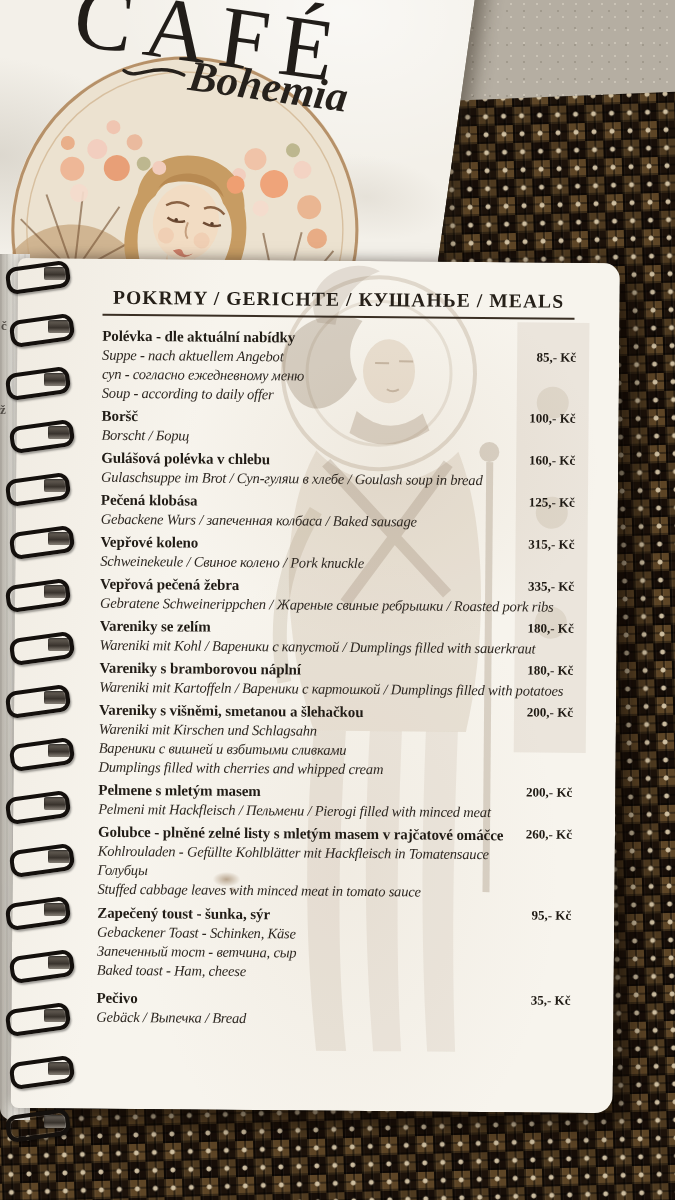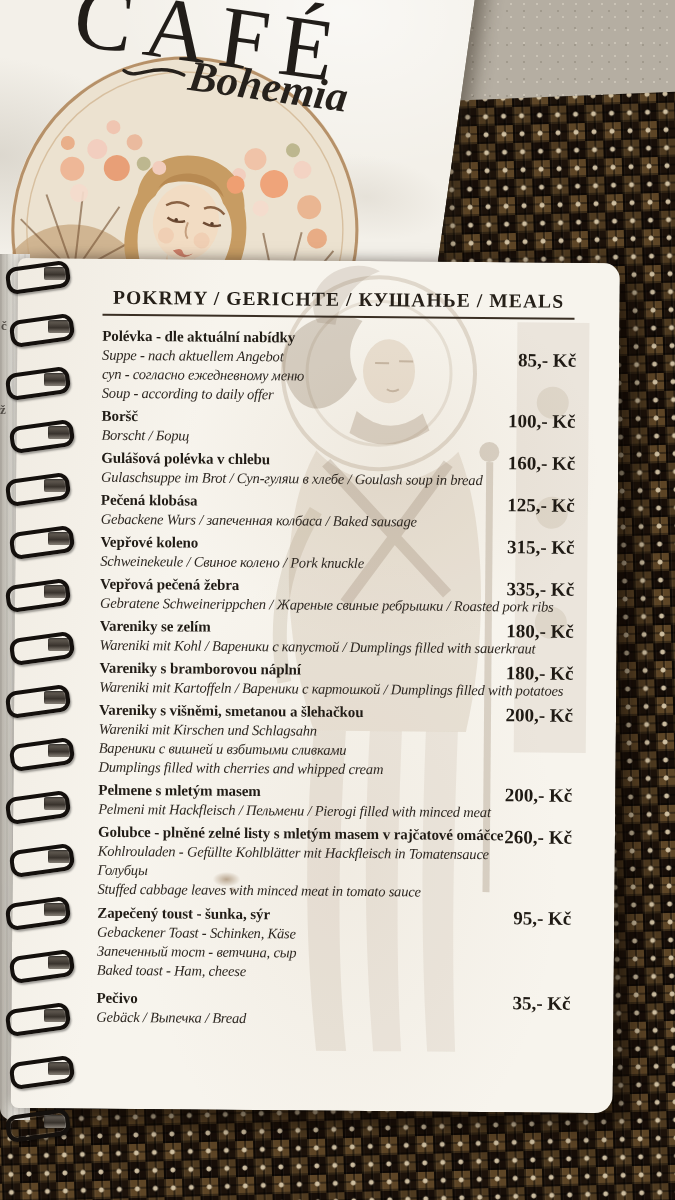--- a/index.html
+++ b/index.html
@@ -100,21 +100,21 @@
   .item-name{
     font-weight:700;font-size:15px;line-height:19px;letter-spacing:-.1px;
     color:#211c16;white-space:nowrap;
   }
   .tr-line{
     font-style:italic;font-size:14.5px;line-height:19px;letter-spacing:-.2px;
     color:#2e2822;white-space:nowrap;
   }
   .price{
     position:absolute;right:-2px;top:0;
-    font-weight:700;font-size:19px;color:#1f1a14;white-space:nowrap;
+    font-weight:700;font-size:13px;color:#1f1a14;white-space:nowrap;
   }
   .item:nth-child(1) .price{top:19px;}
   .item:nth-child(12){margin-top:5px;}
   .item:nth-child(13){margin-top:9px;}
 
   
   .coil{position:absolute;width:66px;height:22px;z-index:40;}
   .slot{
     position:absolute;left:38px;top:3px;width:24px;height:13px;border-radius:2px;
     background:linear-gradient(180deg,#6d665d,#38322c 60%,#8a837a);

